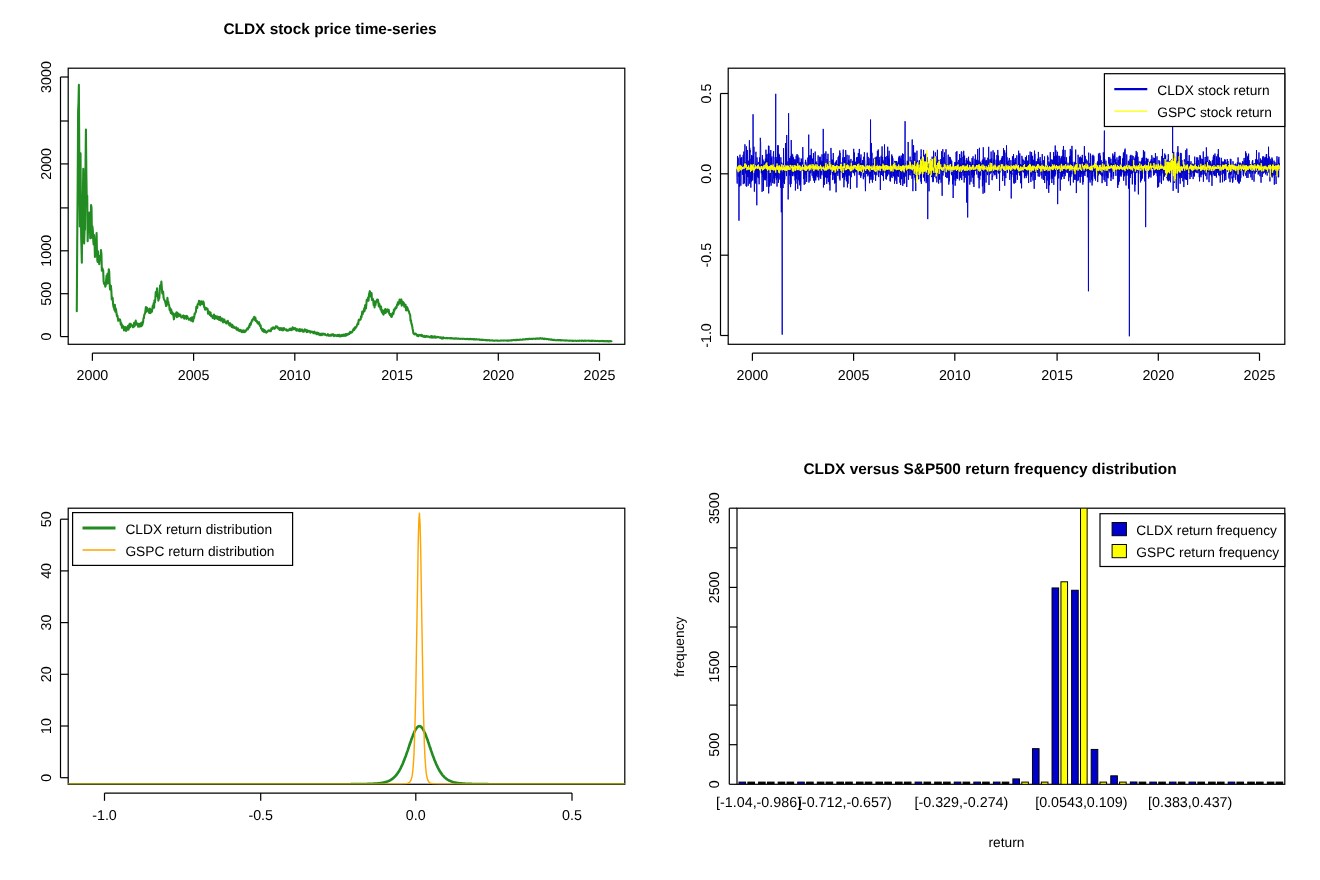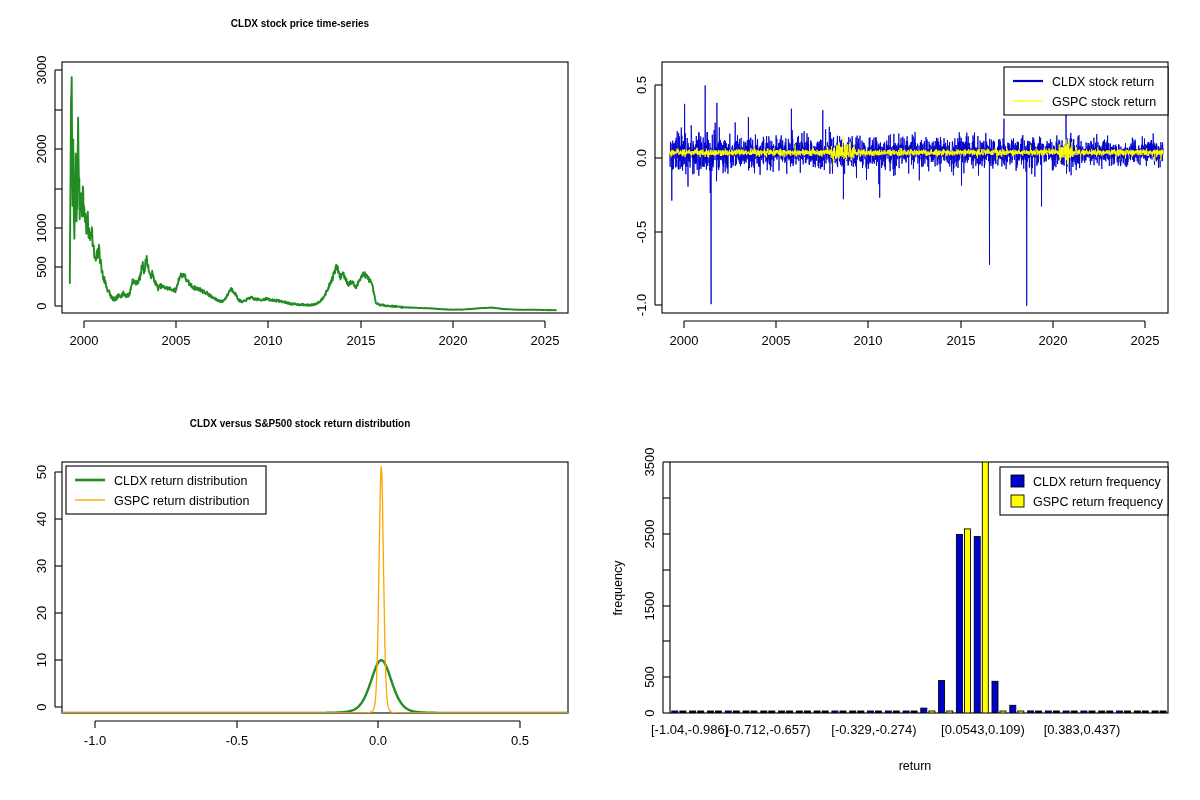--- a/index.html
+++ b/index.html
@@ -5,21 +5,21 @@
   html,body{margin:0;padding:0;background:#ffffff;}
   body{width:1200px;height:800px;font-family:"Liberation Sans",sans-serif;color:#000;overflow:hidden;}
   #figure{position:relative;width:1200px;height:800px;}
   .panel{position:absolute;width:600px;height:400px;}
   .panel-tl{left:0;top:0}
   .panel-tr{left:600px;top:0}
   .panel-bl{left:0;top:400px}
   .panel-br{left:600px;top:400px}
   .panel-title{
     position:absolute;left:0;right:0;top:18px;text-align:center;
-    font-size:10px;font-weight:bold;font-family:"Liberation Sans",sans-serif;
+    font-size:14px;font-weight:bold;font-family:"Liberation Sans",sans-serif;
     letter-spacing:0px;
   }
   .plotsvg{position:absolute;left:0;top:0;width:600px;height:400px;}
   svg text{font-family:"Liberation Sans",sans-serif;}
   .ticklab{font-size:13px;fill:#000;}
   .axlab{font-size:12.5px;fill:#000;}
   .legtext{font-size:12.5px;fill:#000;}
 </style>
 </head>
 <body>
@@ -114,21 +114,20 @@
         <rect x="404" y="67" width="164" height="48" fill="#fff" stroke="#000" stroke-width="1.1"></rect>
         <line x1="413" y1="81" x2="443" y2="81" stroke-width="2.2" id="lgTR0" stroke="#0000CD"></line>
         <line x1="413" y1="101" x2="443" y2="101" stroke-width="1.3" id="lgTR1" stroke="#FFFF00"></line>
         <text class="legtext" x="452" y="86">CLDX stock return</text>
         <text class="legtext" x="452" y="106">GSPC stock return</text>
       </g>
     </svg>
   </div>
 
   <div class="panel panel-bl">
-    <div class="panel-title">CLDX versus S&amp;P500 stock return distribution</div>
     <svg class="plotsvg" viewBox="0 0 600 400">
       <rect x="62" y="62" width="506" height="251" fill="none" stroke="#000" stroke-width="1.1"></rect>
       <g stroke="#000" stroke-width="1.1">
         <line x1="55" y1="72" x2="55" y2="307"></line>
         <line x1="55" y1="307" x2="62" y2="307"></line>
         <line x1="55" y1="260" x2="62" y2="260"></line>
         <line x1="55" y1="213" x2="62" y2="213"></line>
         <line x1="55" y1="166" x2="62" y2="166"></line>
         <line x1="55" y1="119" x2="62" y2="119"></line>
         <line x1="55" y1="72" x2="62" y2="72"></line>
@@ -161,20 +160,21 @@
         <rect x="66" y="66" width="200" height="48" fill="#fff" stroke="#000" stroke-width="1.1"></rect>
         <line x1="75" y1="80" x2="105" y2="80" stroke-width="2.6" id="lgBL0" stroke="#228B22"></line>
         <line x1="75" y1="100" x2="105" y2="100" stroke-width="1.4" id="lgBL1" stroke="#FFA500"></line>
         <text class="legtext" x="114" y="85">CLDX return distribution</text>
         <text class="legtext" x="114" y="105">GSPC return distribution</text>
       </g>
     </svg>
   </div>
 
   <div class="panel panel-br">
+    <div class="panel-title">CLDX versus S&amp;P500 return frequency distribution</div>
     <svg class="plotsvg" viewBox="0 0 600 400">
       <rect x="70" y="62" width="498" height="251" fill="none" stroke="#000" stroke-width="1.1"></rect>
       <g stroke="#000" stroke-width="1.1">
         <line x1="63" y1="62" x2="63" y2="313"></line>
         <line x1="63" y1="313" x2="70" y2="313"></line>
         <line x1="63" y1="277" x2="70" y2="277"></line>
         <line x1="63" y1="241" x2="70" y2="241"></line>
         <line x1="63" y1="206" x2="70" y2="206"></line>
         <line x1="63" y1="170" x2="70" y2="170"></line>
         <line x1="63" y1="134" x2="70" y2="134"></line>

